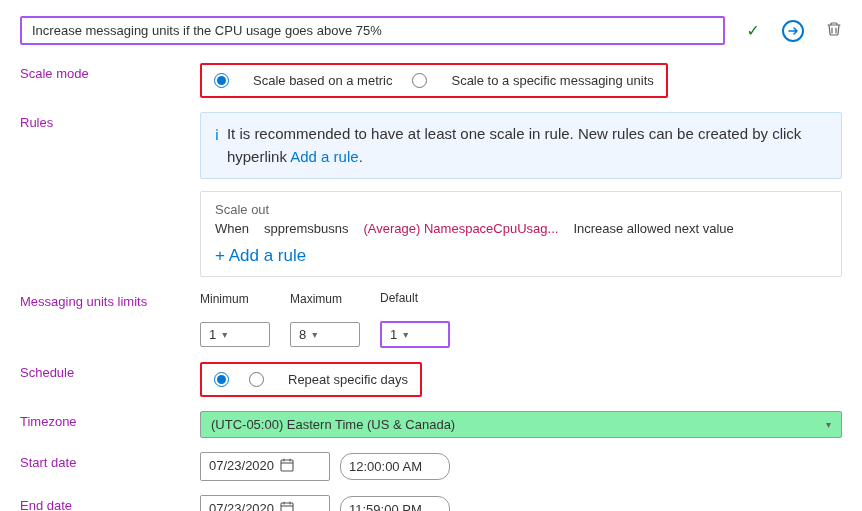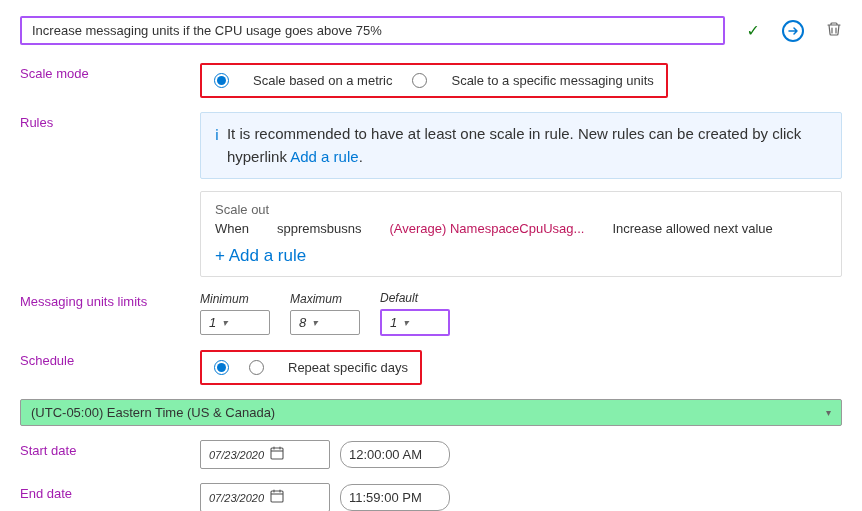--- a/index.html
+++ b/index.html
@@ -119,21 +119,21 @@
       padding: 10px 14px;
     }
     .scale-out-title {
       font-size: 13px;
       color: #666;
       margin-bottom: 4px;
     }
     .scale-table-row {
       display: flex;
       align-items: flex-start;
-      gap: 28px;
+      gap: 15px;
       margin-bottom: 10px;
     }
     .scale-col {
       font-size: 13px;
       color: #333;
     }
     .scale-col-blue {
       font-size: 13px;
       color: #be185d;
     }
@@ -144,22 +144,21 @@
       text-decoration: none;
     }
     .limits-row {
       display: flex;
       align-items: center;
       gap: 20px;
     }
     .limit-group {
       display: flex;
       flex-direction: column;
-      gap: 4px;
-      font-style: italic;
+      gap: 16px;
     }
     .limit-label {
       font-size: 12px;
       color: #333;
     }
     .select-control {
       display: flex;
       align-items: center;
       border: 1px solid #999;
       border-radius: 2px;
@@ -197,29 +196,28 @@
       font-size: 13px;
       min-width: 300px;
     }
     .date-row {
       display: flex;
       align-items: center;
       gap: 10px;
     }
     .date-input {
       display: flex;
-      align-items: center;
+      align-items: flex-start;
       border: 1px solid #999;
       border-radius: 2px;
       padding: 5px 8px;
       gap: 6px;
-      font-size: 11px;
+      font-size: 13px;
       min-width: 130px;
       cursor: pointer;
-      font-style: italic;
     }
     .time-input {
       display: flex;
       align-items: center;
       border: 1px solid #999;
       border-radius: 12px;
       padding: 5px 8px;
       font-size: 13px;
       min-width: 110px;
     }
@@ -325,20 +323,21 @@
         </label>
         <label class="radio-option">
           <input type="radio" name="scheduleMode" style="">
           <span>Repeat specific days</span>
         </label>
       </div>
     </div>
   </div>
 
   <div class="form-row">
+    <div class="form-label">Timezone</div>
     <div class="form-content">
       <div class="timezone-select">
         <span>(UTC-05:00) Eastern Time (US &amp; Canada)</span>
         <span class="chevron" style="margin-left:auto;">▾</span>
       </div>
     </div>
   </div>
 
   <div class="form-row">
     <div class="form-label">Start date</div>

